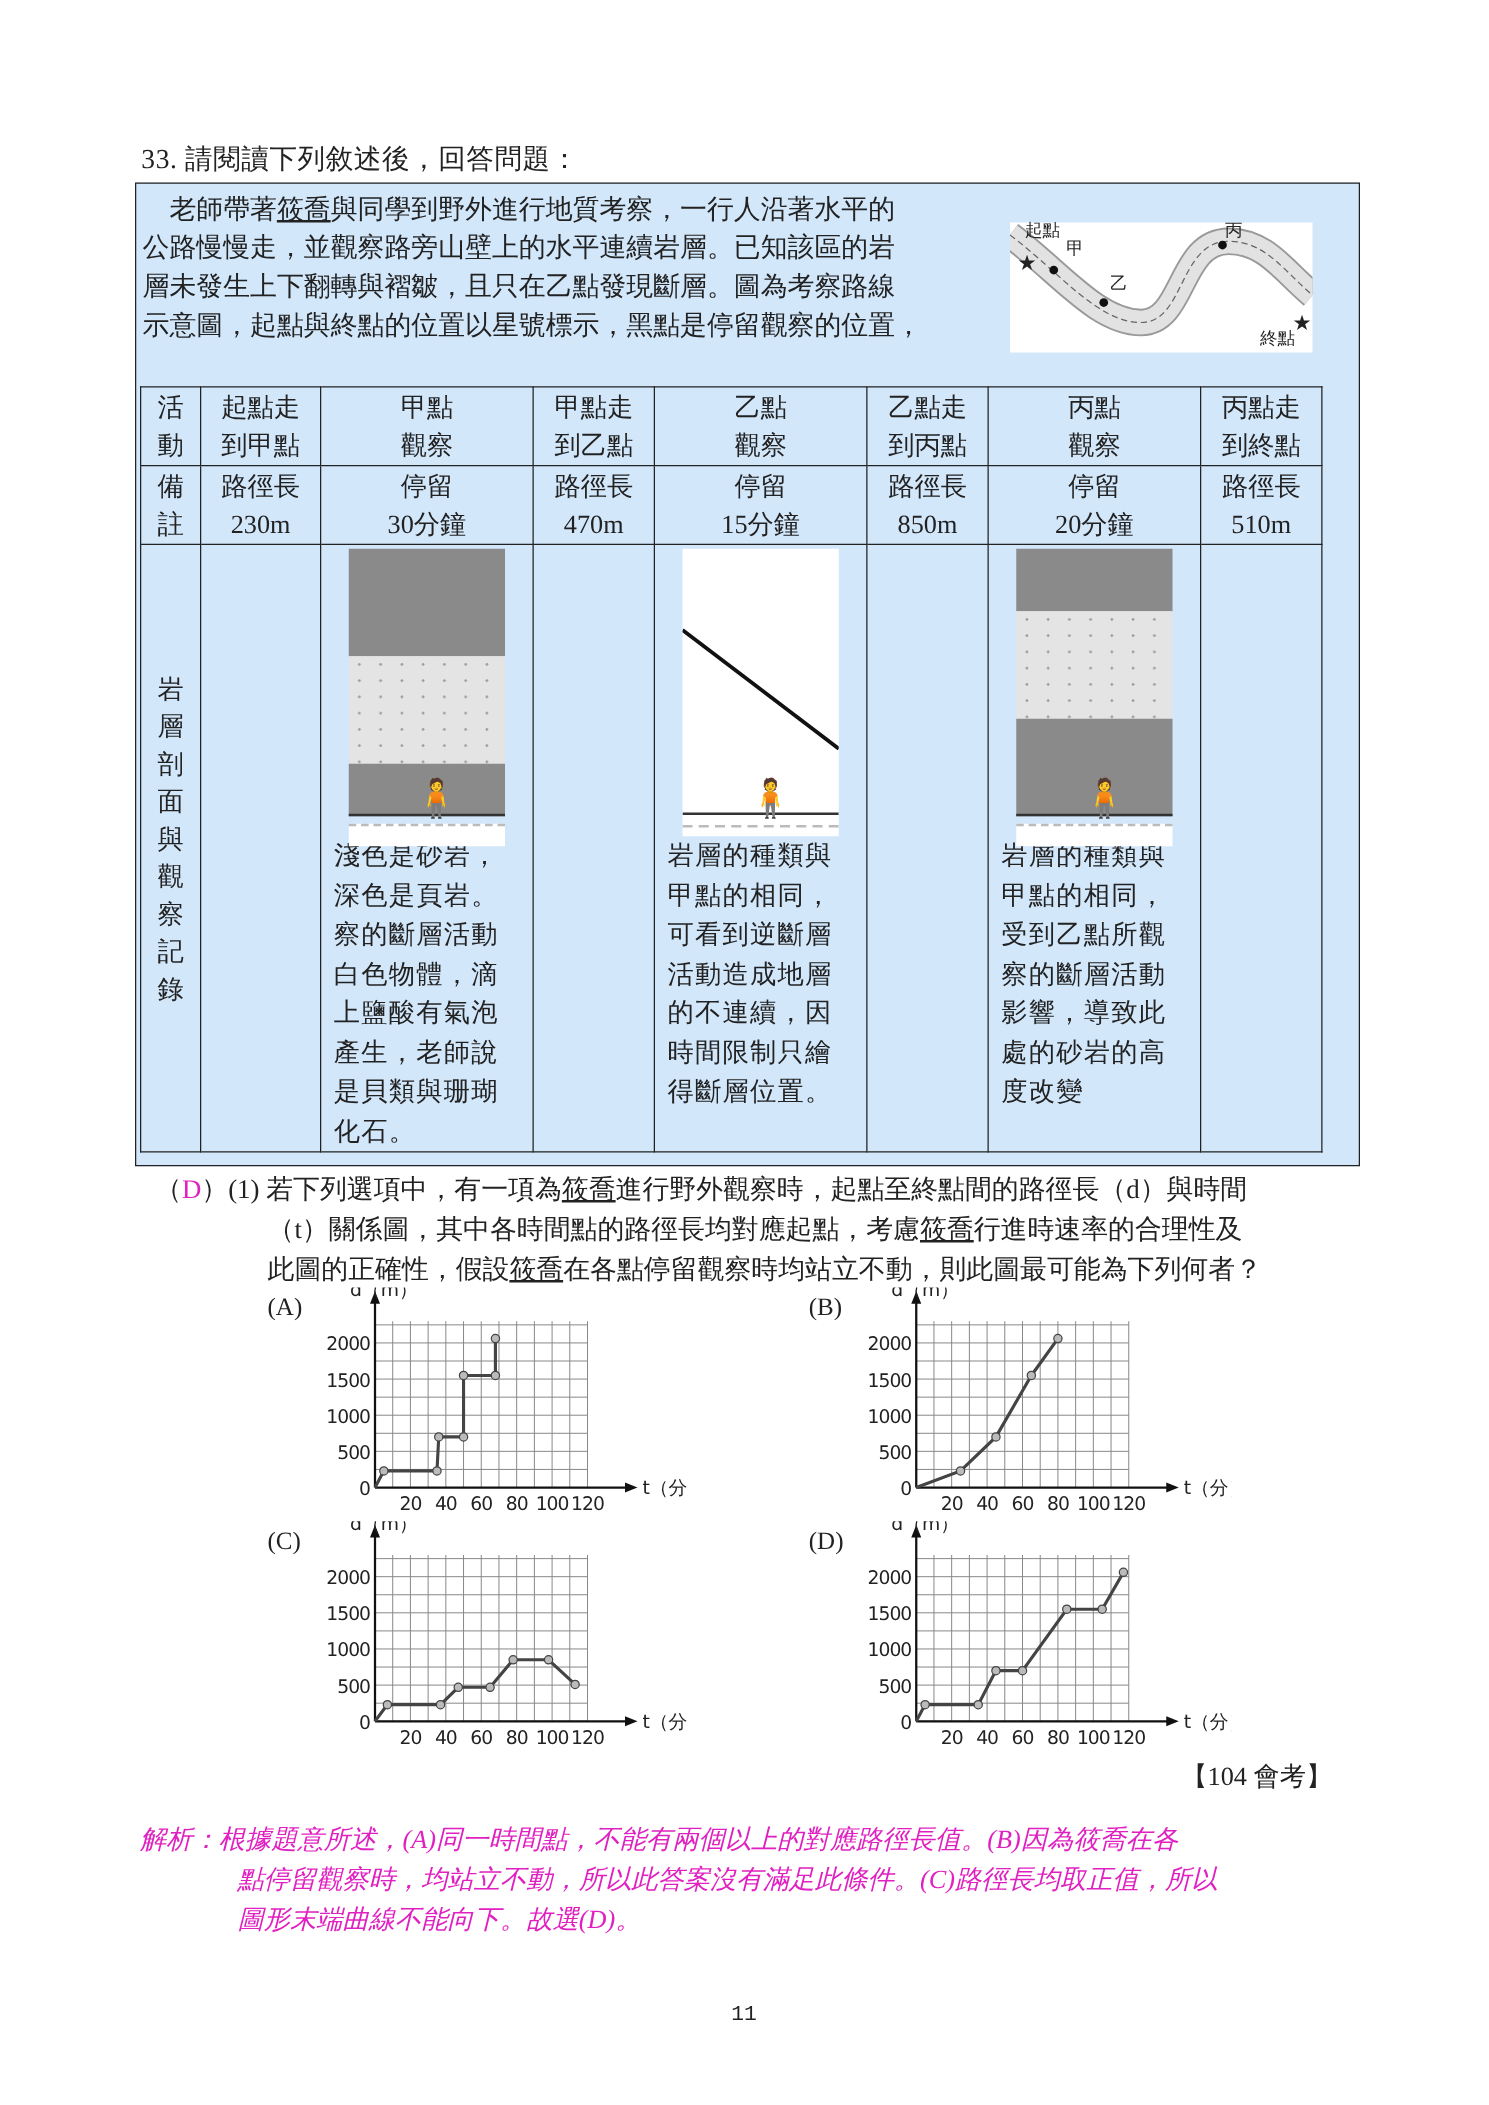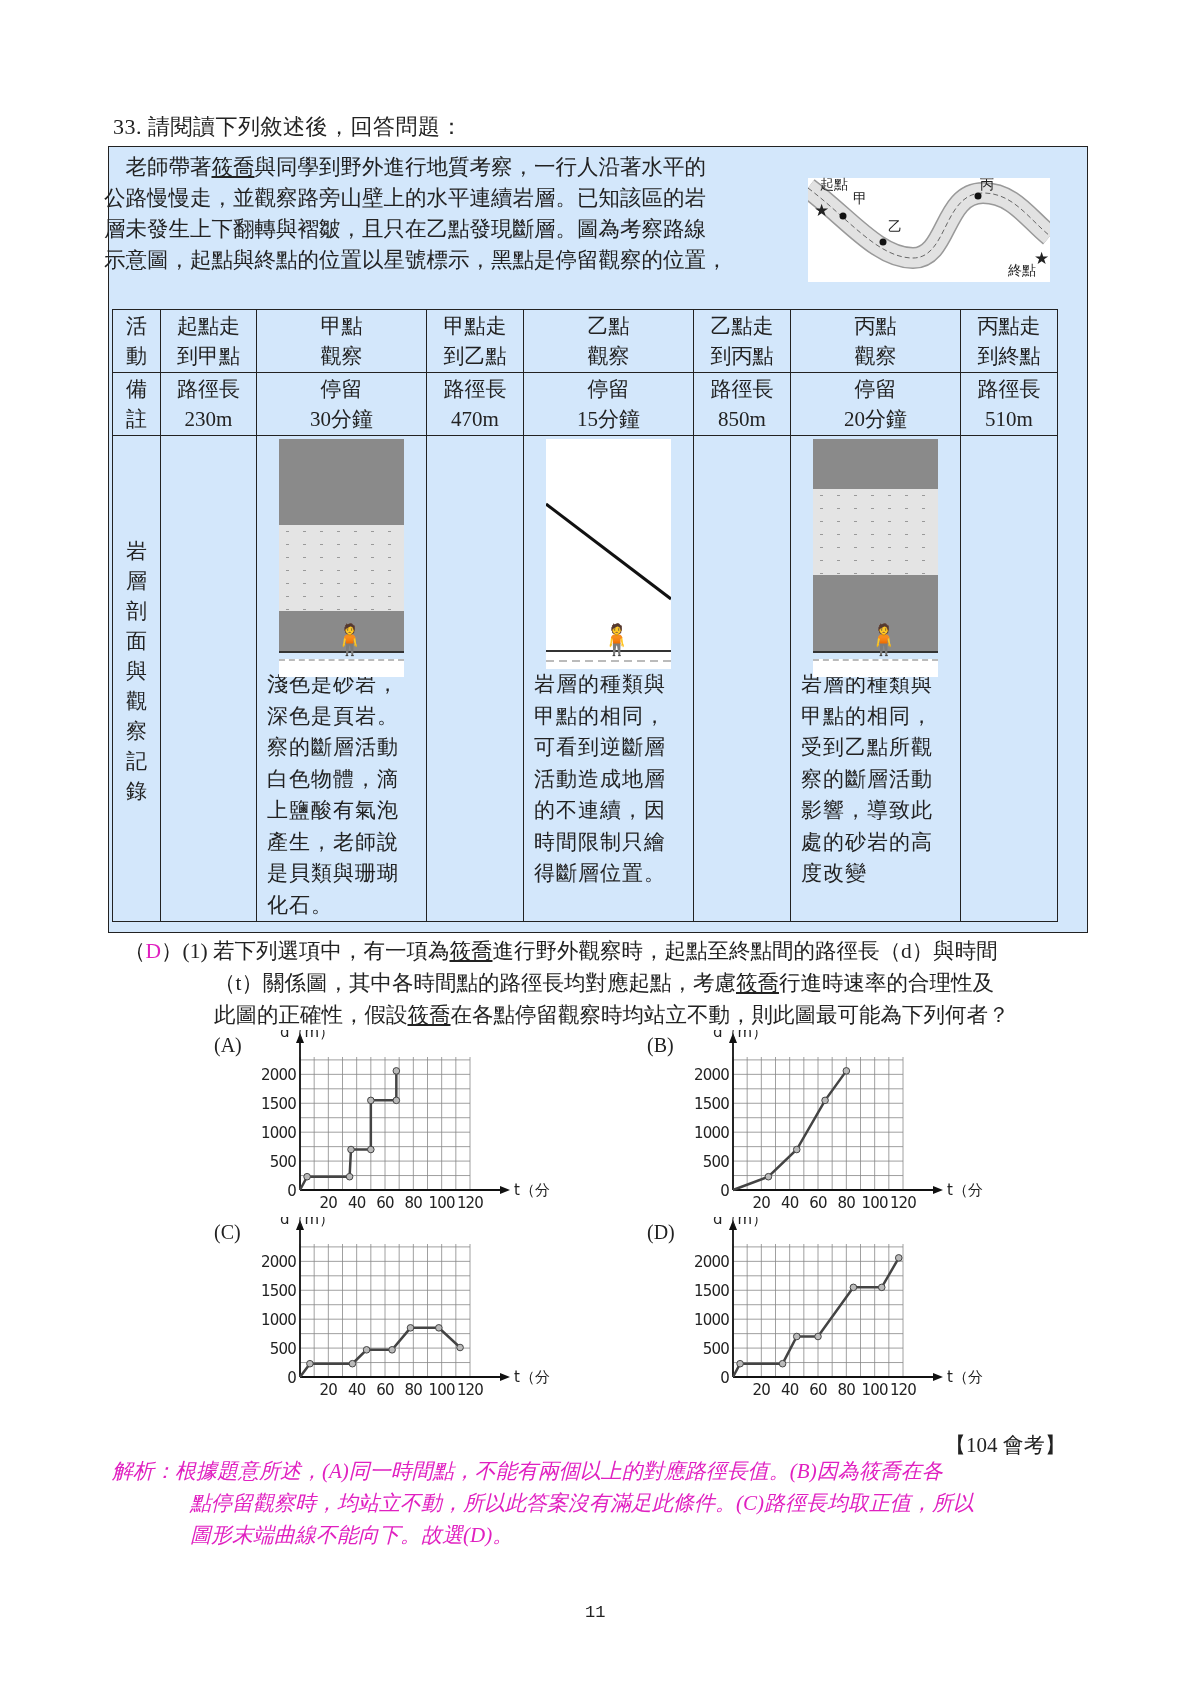--- a/index.html
+++ b/index.html
@@ -2,36 +2,36 @@
 <html><head>
 <meta charset="utf-8">
 <style>
   html, body { margin:0; padding:0; background:#ffffff; }
   body { width:1191px; height:1684px; position:relative; overflow:hidden;
          font-family:"Liberation Serif","DejaVu Serif",serif; color:#222; }
   .abs { position:absolute; }
   .qtitle { left:113px; top:112px; font-size:22px; letter-spacing:0.5px; }
   .frame { left:108px; top:146px; width:980px; height:787px; background:#d3e7fb;
            border:1.5px solid #222; box-sizing:border-box; }
-  .intro { left:104px; top:152px; width:690px; font-size:21.5px; line-height:31px; }
+  .intro { left:114px; top:152px; width:690px; font-size:21.5px; line-height:31px; }
   .intro p { margin:0; }
   .u { text-decoration:underline; }
   .mapbox { left:808px; top:178px; width:242px; height:104px; background:#fff; }
   table.obs { position:absolute; left:112px; top:309px; border-collapse:collapse;
               font-size:21px; background:#d3e7fb; }
   table.obs td { border:1.5px solid #222; text-align:center; vertical-align:middle;
                  padding:0; line-height:30px; }
   .cell-img { vertical-align:top !important; text-align:left !important; }
   .cap { font-size:21px; line-height:31.5px; padding:0 4px 0 10px; letter-spacing:1px; }
   .vert { font-size:21px; line-height:31px; }
   .q { left:124px; top:935px; width:960px; font-size:21.5px; line-height:32px; }
   .q .l2 { padding-left:90px; }
   .ans { color:#e020c0; }
   .chart { position:absolute; }
-  .src { left:945px; top:1407px; font-size:21px;margin-top:24px; }
+  .src { left:945px; top:1407px; font-size:21px; }
   .expl { left:112px; top:1455px; width:980px; font-size:21px; line-height:32px; color:#e020c0;font-style:italic; }
   .expl .l2 { padding-left:78px; }
   .pageno { left:585px; top:1603px; font-size:17px;font-family:Liberation Mono, monospace; }
 </style>
 </head>
 <body>
 
 <div class="abs qtitle">
   <span>33.</span>
   <span>請閱讀下列敘述後，回答問題：</span>

